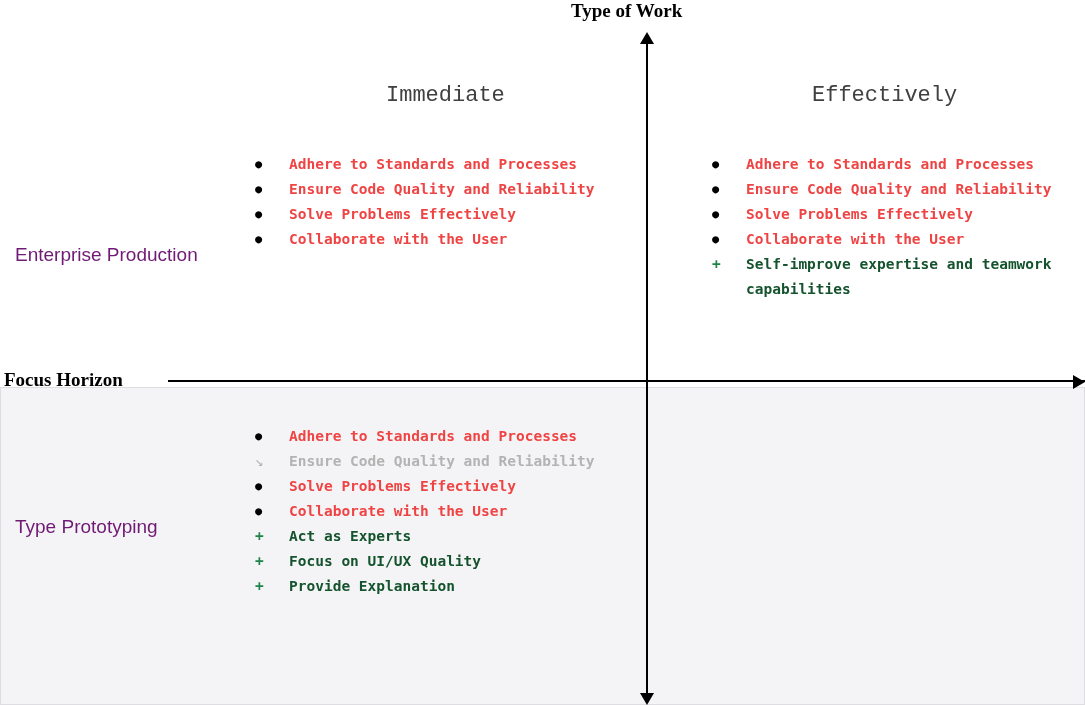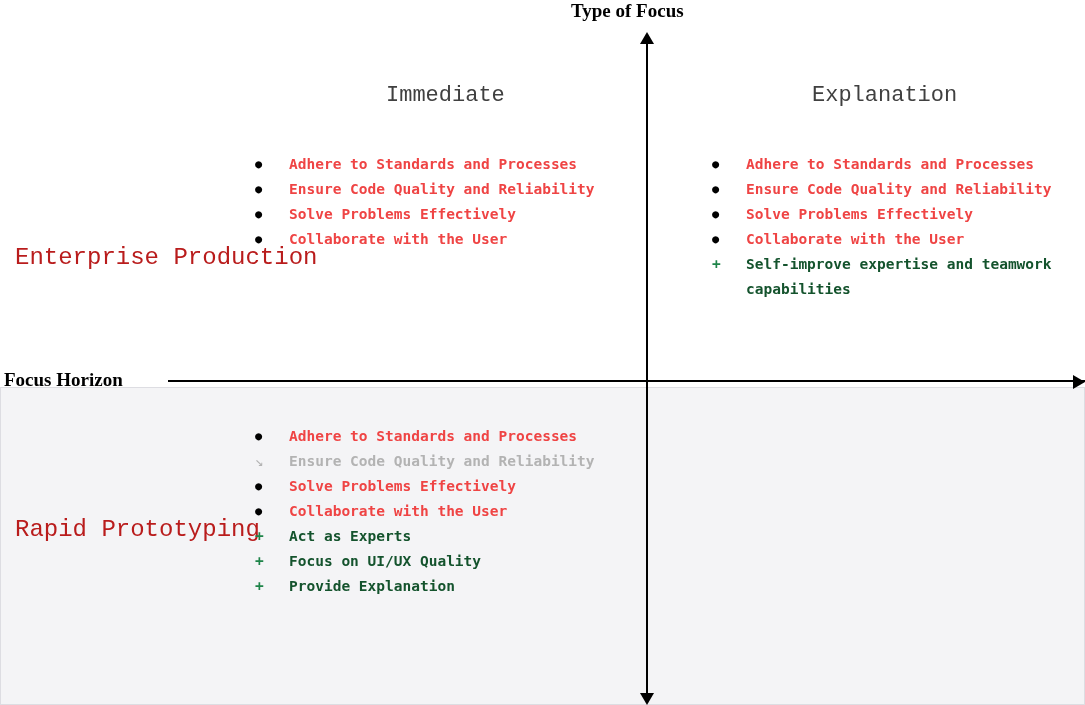--- a/index.html
+++ b/index.html
@@ -102,23 +102,23 @@
     font-size: 22px;
     color: #404040;
     white-space: nowrap;
   }
   #col-immediate { left: 386px; top: 83px; }
   #col-aspirational { left: 812px; top: 83px; }
 
   
   .row-label {
     position: absolute;
-    font-family: Liberation Mono, monospace;
-    font-size: 24px;
-    color: #b91c1c;
+    font-family: Liberation Sans, sans-serif;
+    font-size: 19px;
+    color: #701a75;
     white-space: nowrap;
   }
   #row-enterprise { left: 15px; top: 244px; }
   #row-rapid { left: 15px; top: 516px; }
 
   
   .quad {
     position: absolute;
     font-family: "DejaVu Sans Mono", monospace;
     font-size: 14.5px;
@@ -178,28 +178,28 @@
 <div class="canvas">
 
   <div class="shade-band"></div>
 
   <div class="axis-v"></div>
   <div class="axis-h"></div>
   <div class="arrow arrow-up"></div>
   <div class="arrow arrow-down"></div>
   <div class="arrow arrow-right"></div>
 
-  <div class="axis-title" id="type-of-work-title">Type of Focus</div>
+  <div class="axis-title" id="type-of-work-title">Type of Work</div>
   <div class="axis-title" id="time-horizon-title">Focus Horizon</div>
 
   <div class="col-header" id="col-immediate">Immediate</div>
-  <div class="col-header" id="col-aspirational">Explanation</div>
+  <div class="col-header" id="col-aspirational">Effectively</div>
 
   <div class="row-label" id="row-enterprise">Enterprise Production</div>
-  <div class="row-label" id="row-rapid">Rapid Prototyping</div>
+  <div class="row-label" id="row-rapid">Type Prototyping</div>
 
   <div class="quad" id="quad-tl">
     <div class="item">
       <span class="marker bullet">●</span>
       <span class="text">Adhere to Standards and Processes</span>
     </div>
     <div class="item">
       <span class="marker bullet">●</span>
       <span class="text">Ensure Code Quality and Reliability</span>
     </div>

